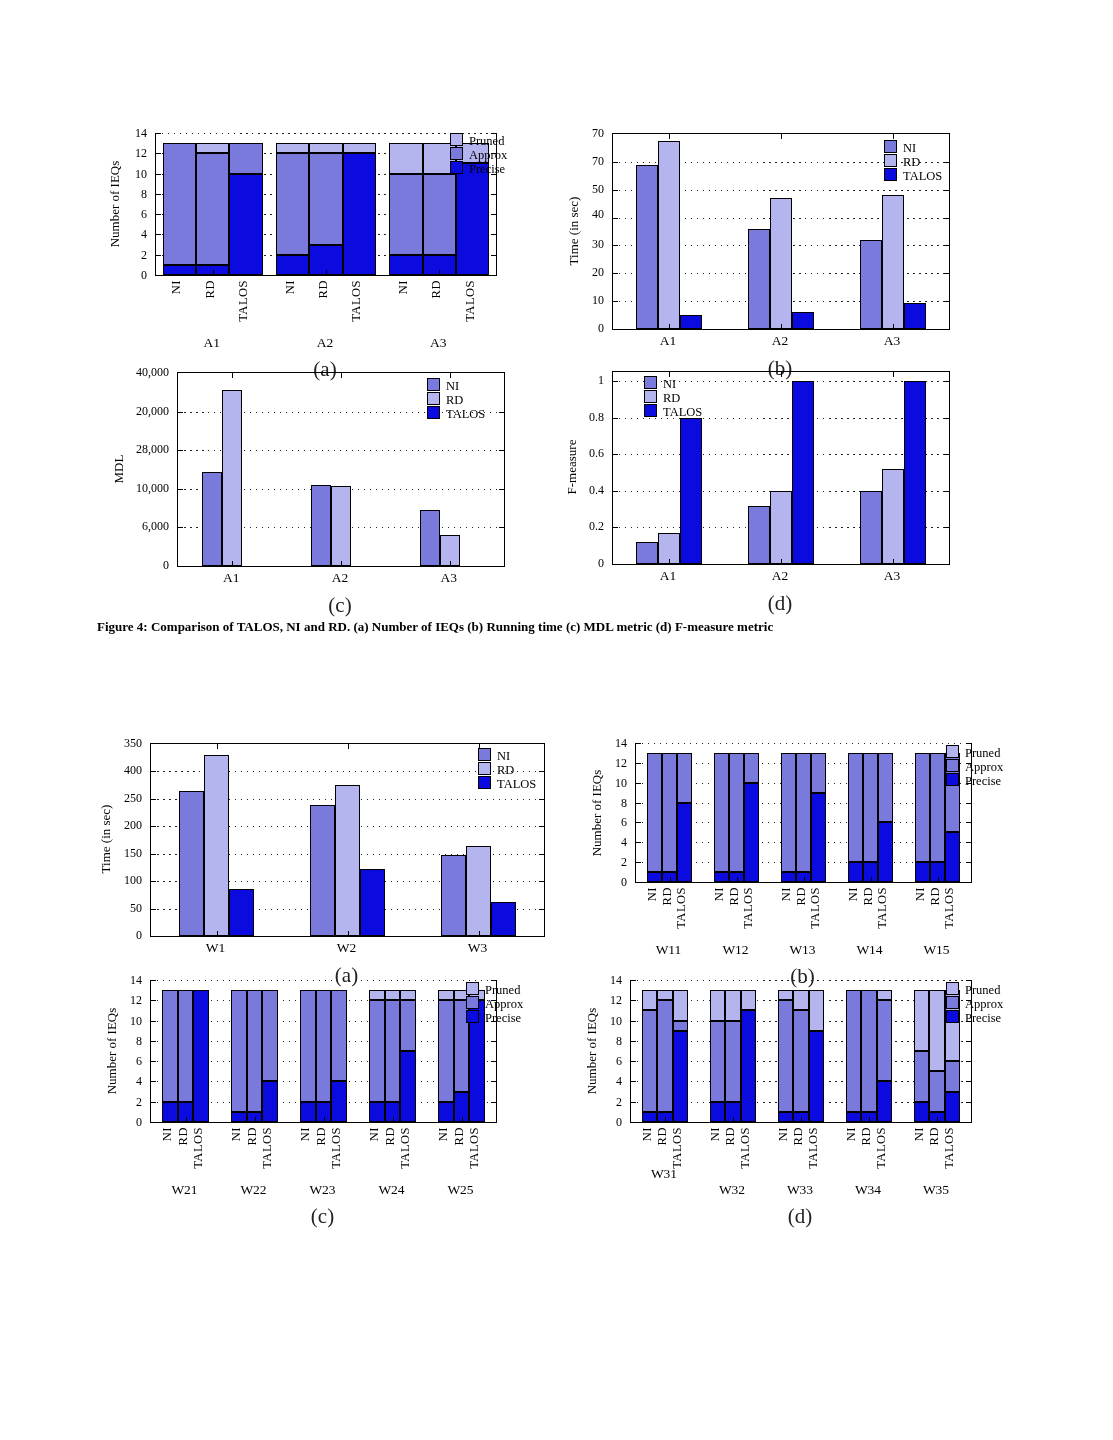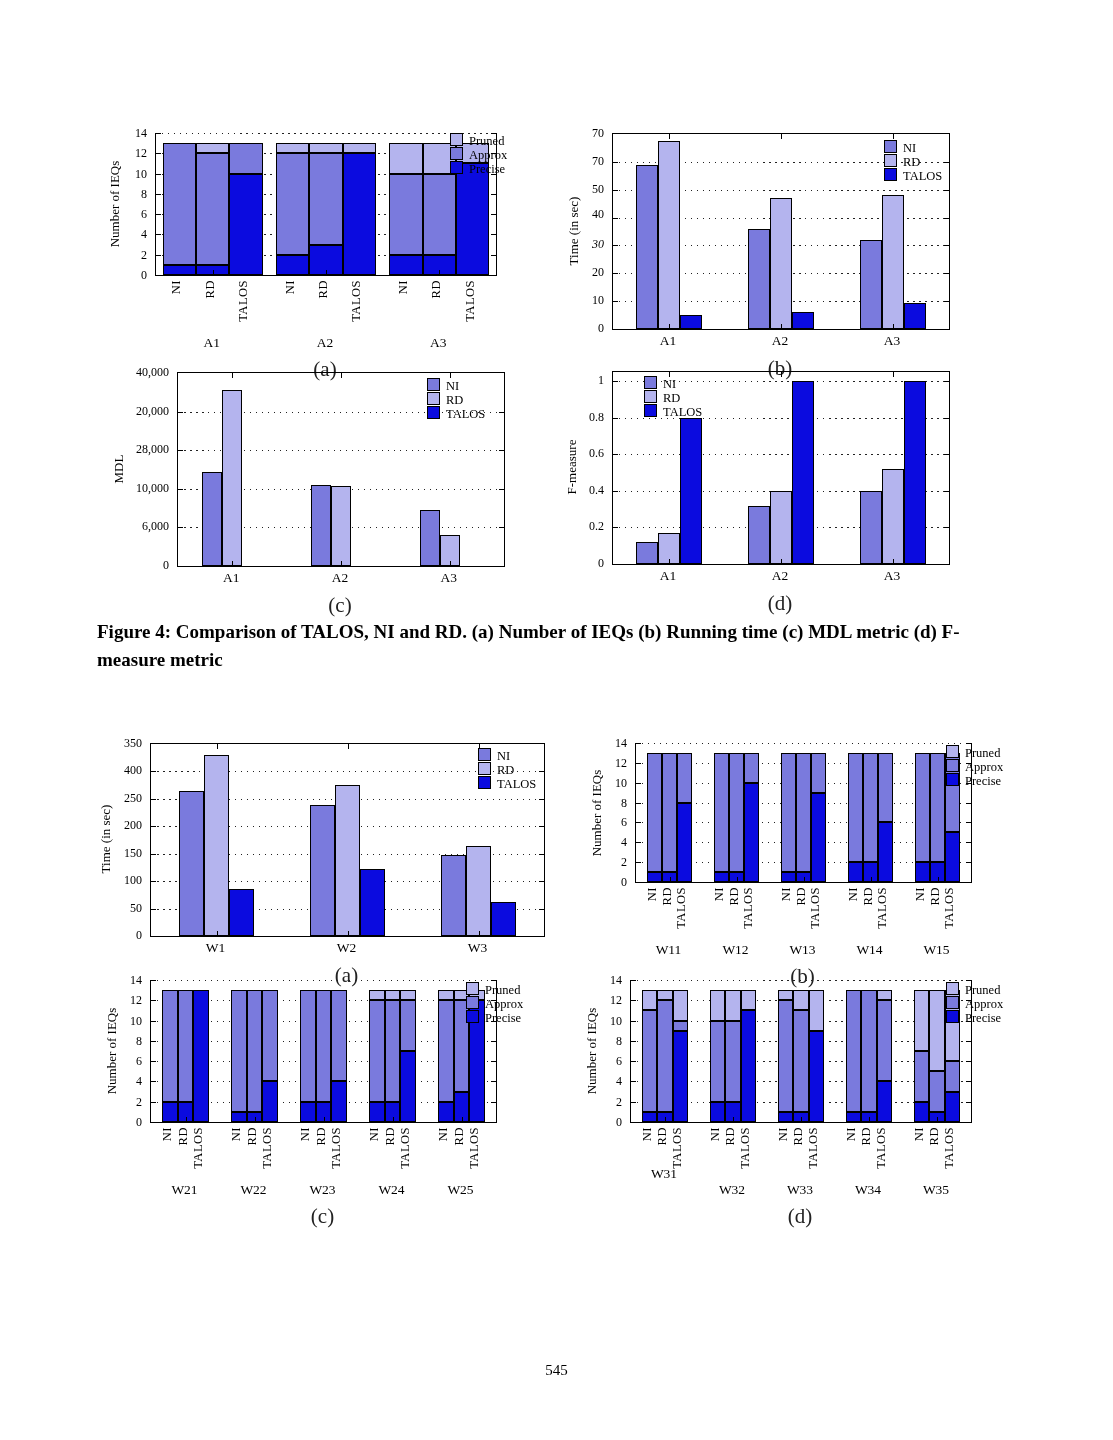--- a/index.html
+++ b/index.html
@@ -16,21 +16,21 @@
   .bar{position:absolute;box-sizing:border-box;border:1px solid #000;}
   .xrot{position:absolute;writing-mode:vertical-rl;transform:rotate(180deg);
         font-size:12.5px;line-height:13px;letter-spacing:0.5px;}
   .glabel{position:absolute;font-size:13.5px;text-align:center;width:70px;}
   .ylab{position:absolute;font-size:13px;white-space:nowrap;}
   .legend{position:absolute;white-space:nowrap;font-size:12.5px;line-height:14px;}
   .legend .row{height:14px;}
   .swatch{display:inline-block;width:11px;height:11px;border:1px solid #000;
           margin-right:6px;vertical-align:-1px;}
   .sub{position:absolute;left:0;width:100%;text-align:center;font-size:21px;color:#222;}
-  .caption{position:absolute;left:97px;width:922px;font-weight:bold;font-size:19px;
+  .caption{position:absolute;left:97px;width:922px;font-weight:bold;font-size:13px;
            line-height:1.45;margin:0;}
   .pageno{position:absolute;left:0;width:100%;text-align:center;top:1362px;font-size:15px;}
 </style>
 </head>
 <body>
 
 <div class="page">
   <div class="chart-slot" id="fig4a" style="left: 155px; top: 133px; width: 340px; height: 142px;">
       <div class="plot" style="width: 340px; height: 142px;">
         <div class="grid" style="top: 121.714px;"></div>
@@ -141,21 +141,21 @@
         <div class="tickmark" style="left: 168px; top: 0px; width: 1px; height: 5px;"></div>
         <div class="bar" style="left: 246.96px; width: 22.0267px; bottom: 0px; height: 89.1429px; background: rgb(122, 122, 221);"></div>
         <div class="bar" style="left: 268.987px; width: 22.0267px; bottom: 0px; height: 133.714px; background: rgb(180, 180, 238);"></div>
         <div class="bar" style="left: 291.013px; width: 22.0267px; bottom: 0px; height: 26.4643px; background: rgb(11, 11, 223);"></div>
         <div class="tickmark" style="left: 280px; top: 190px; width: 1px; height: 5px;"></div>
         <div class="tickmark" style="left: 280px; top: 0px; width: 1px; height: 5px;"></div>
       </div>
       <div class="ytick-label" style="left: -30px; width: 22px; top: 189px;">0</div>
       <div class="ytick-label" style="left: -30px; width: 22px; top: 161.143px;">10</div>
       <div class="ytick-label" style="left: -30px; width: 22px; top: 133.286px;">20</div>
-      <div class="ytick-label" style="left: -30px; width: 22px; top: 105.429px; font-style: italic;">30</div>
+      <div class="ytick-label" style="left: -30px; width: 22px; top: 105.429px;">30</div>
       <div class="ytick-label" style="left: -30px; width: 22px; top: 75px; text-align: right;">40</div>
       <div class="ytick-label" style="left: -30px; width: 22px; top: 49.7143px;">50</div>
       <div class="ytick-label" style="left: -30px; width: 22px; top: 21.8571px;">70</div>
       <div class="ytick-label" style="left: -30px; width: 22px; top: -6px;">70</div>
       <div class="glabel" style="left: 21px; top: 200px;">A1</div>
       <div class="glabel" style="left: 133px; top: 200px;">A2</div>
       <div class="glabel" style="left: 245px; top: 200px;">A3</div>
       <div class="ylab" style="left: -38px; top: 97.5px; transform: translate(-50%, -50%) rotate(-90deg);">Time (in sec)</div>
       <div class="legend" style="left: 272px; top: 7px;">
         <div class="row"><span class="swatch" style="background: rgb(122, 122, 221);"></span><span>NI</span></div>
@@ -607,14 +607,13 @@
       <div class="xrot" style="left: 313.187px; top: 147px;">TALOS</div>
       <div class="glabel" style="left: 271px; top: 202px;">W35</div>
       <div class="ylab" style="left: -38px; top: 71px; transform: translate(-50%, -50%) rotate(-90deg);">Number of IEQs</div>
       <div class="legend" style="left: 316px; top: 2px;">
         <div class="row"><span class="swatch" style="background: rgb(180, 180, 238);"></span><span>Pruned</span></div>
         <div class="row"><span class="swatch" style="background: rgb(122, 122, 221);"></span><span>Approx</span></div>
         <div class="row"><span class="swatch" style="background: rgb(11, 11, 223);"></span><span>Precise</span></div>
       </div>
       <div class="sub" style="top: 224px;">(d)</div>
     </div>
-  <div class="pageno">545</div>
 </div>
 
 </body></html>

